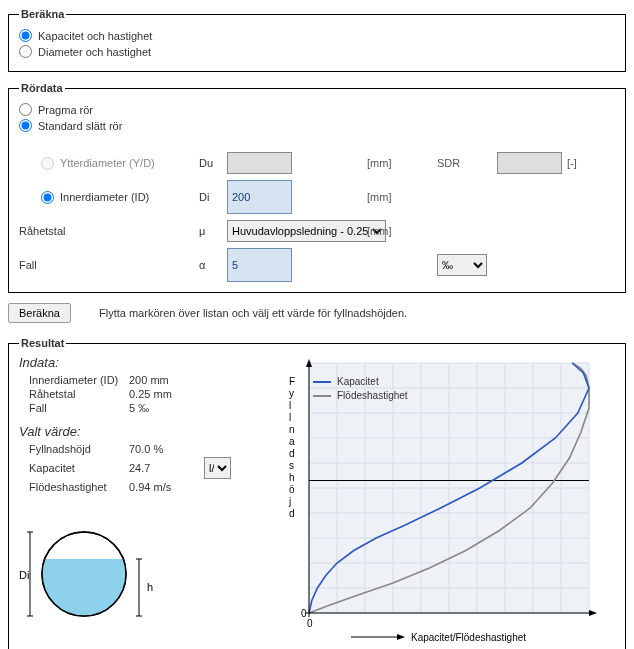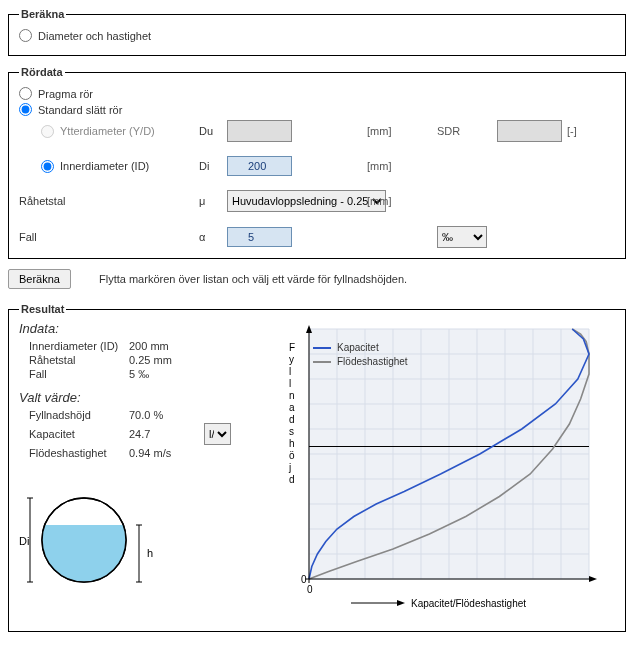--- a/index.html
+++ b/index.html
@@ -27,41 +27,41 @@
     gap: 6px;
     margin: 3px 0;
   }
   .radio-row.indent { margin-left: 22px; }
   input[type=radio] { margin: 0; }
   .label { font-size: 11px; }
   .form-grid {
     display: grid;
     grid-template-columns: 180px 28px 140px 70px 60px 70px 20px;
     align-items: center;
-    row-gap: 14px;
-    margin-top: 4px;
+    row-gap: 6px;
+    margin-top: 20px;
   }
   .cell { display: flex; align-items: center; }
   .param-label { font-size: 11px; }
   .unit { font-size: 11px; color: #555; }
   .box {
     width: 65px;
     height: 22px;
     border: 1px solid #888;
     background: #dedede;
     display: inline-block;
   }
   .inp {
     width: 65px;
-    height: 20px;
+    height: 34px;
     border: 1px solid #6a8fb3;
     background: #d6e4f2;
     color: #1a3e7a;
     font-size: 11px;
-    padding: 0 20px;
+    padding: 0 4px;
   }
   select.sel {
     font-size: 11px;
     height: 22px;
     border: 1px solid #888;
   }
   .sel-wide { width: 160px; }
   .sel-permille { width: 50px; }
   .sel-unit { width: 27px; }
   .btn-row { display: flex; align-items: center; gap: 28px; margin: 6px 0 14px 0; }
@@ -84,20 +84,24 @@
   .chart { display: block; }
   .legend-box { position: absolute; top: 20px; left: 32px; font-size: 10px; line-height: 1.4; }
   .legend-item { display: flex; align-items: center; gap: 6px; }
   .legend-swatch { width: 18px; height: 2px; display: inline-block; }
 </style>
 </head>
 <body>
 
 <fieldset>
   <legend>Beräkna</legend>
+  <div class="radio-row">
+    <input type="radio" name="calc" checked="" style="">
+    <span class="label">Kapacitet och hastighet</span>
+  </div>
   <div class="radio-row">
     <input type="radio" name="calc" style="">
     <span class="label">Diameter och hastighet</span>
   </div>
 </fieldset>
 
 <fieldset>
   <legend>Rördata</legend>
   <div class="radio-row">
     <input type="radio" name="pipe" style="">

